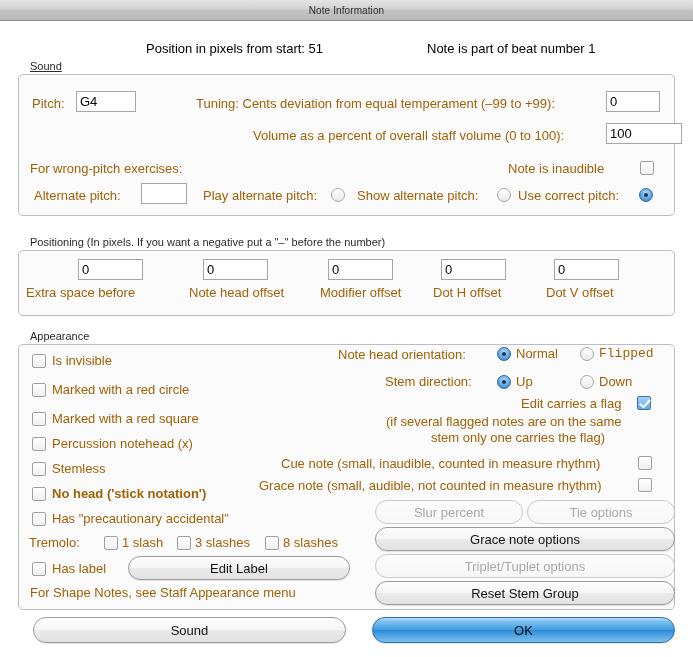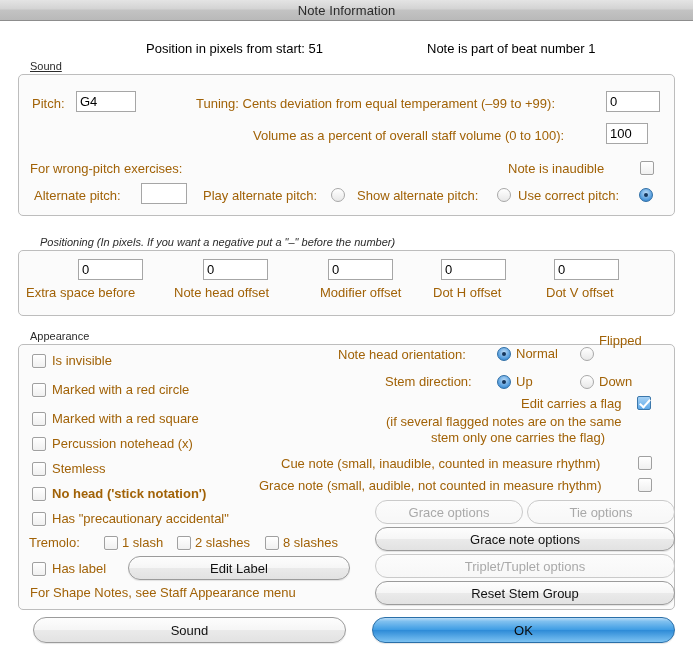--- a/index.html
+++ b/index.html
@@ -13,21 +13,21 @@
   body { overflow: hidden; position: relative; color: #000; }
 
   
   .titlebar {
     position: absolute; left: 0; top: 0; width: 693px; height: 21px;
     background: linear-gradient(to bottom, #e4e4e4 0%, #d3d3d3 45%, #c3c3c3 50%, #b9b9b9 100%);
     border-bottom: 1px solid #8d8d8d;
     display: flex; align-items: center; justify-content: center;
   }
   .titlebar .title {
-    font-size: 13px; color: #2a2a2a; letter-spacing: .1px;
+    font-size: 10px; color: #2a2a2a; letter-spacing: .1px;
   }
 
   
   .headline {
     position: absolute; top: 41px; left: 0; width: 693px;
     font-size: 13px;
   }
   .headline .pos { position: absolute; left: 146px; top: 0; white-space: nowrap; }
   .headline .beat { position: absolute; left: 427px; top: 0; white-space: nowrap; }
   .headline b { font-weight: normal; }
@@ -44,21 +44,21 @@
     font-size: 11px;
     color: #2b2b2b;
     background: #ffffff;
     padding: 0 4px;
     white-space: nowrap;
   }
 
   #sound-group     { left: 18px; top: 74px;  width: 657px; height: 142px; }
   #sound-label     { left: 26px; top: 60px; text-decoration: underline; }
   #positioning-group { left: 18px; top: 250px; width: 657px; height: 66px; }
-  #positioning-label { left: 36px; top: 236px; font-style: italic; }
+  #positioning-label { left: 26px; top: 236px; }
   #appearance-group  { left: 18px; top: 344px; width: 657px; height: 266px; }
   #appearance-label  { left: 26px; top: 330px; }
 
   
   .tf {
     position: absolute;
     border: 1px solid #a6a6a6;
     background: #ffffff;
     font-family: "Liberation Sans", sans-serif;
     font-size: 13px;
@@ -164,21 +164,21 @@
 <div class="group" id="sound-group"></div>
 <div class="group-label" id="sound-label">Sound</div>
 
 <span class="lbl" style="left:32px; top:96px;">Pitch:</span>
 <input class="tf" style="left: 76px; top: 91px; width: 60px;" value="G4">
 
 <span class="lbl" style="left:196px; top:96px;">Tuning: Cents deviation from equal temperament (–99 to +99):</span>
 <input class="tf" style="left: 606px; top: 91px; width: 54px;" value="0">
 
 <span class="lbl" style="left:253px; top:128px;">Volume as a percent of overall staff volume (0 to 100):</span>
-<input class="tf" style="left: 606px; top: 123px; width: 42px;" value="100">
+<input class="tf" style="left: 606px; top: 123px; width: 76px;" value="100">
 
 <span class="lbl" style="left:30px; top:161px;">For wrong-pitch exercises:</span>
 <span class="lbl" style="left:508px; top:161px;">Note is inaudible</span>
 <div class="cb" style="left:640px; top:161px;"></div>
 
 <span class="lbl" style="left:34px; top:188px;">Alternate pitch:</span>
 <input class="tf" style="left: 141px; top: 183px; width: 46px;" value="">
 
 <span class="lbl" style="left:203px; top:188px;">Play alternate pitch:</span>
 <div class="rb" style="left:331px; top:188px;"></div>
@@ -189,21 +189,21 @@
 <span class="lbl" style="left:518px; top:188px;">Use correct pitch:</span>
 <div class="rb on" style="left:639px; top:188px;"></div>
 
 <div class="group" id="positioning-group"></div>
 <div class="group-label" id="positioning-label">Positioning (In pixels. If you want a negative put a "–" before the number)</div>
 
 <input class="tf" style="left: 78px; top: 259px; width: 65px;" value="0">
 <span class="lbl" style="left:26px; top:285px;">Extra space before</span>
 
 <input class="tf" style="left: 203px; top: 259px; width: 65px;" value="0">
-<span class="lbl" style="left:174px; top:285px;">Note head offset</span>
+<span class="lbl" style="left:189px; top:285px;">Note head offset</span>
 
 <input class="tf" style="left: 328px; top: 259px; width: 65px;" value="0">
 <span class="lbl" style="left:320px; top:285px;">Modifier offset</span>
 
 <input class="tf" style="left: 441px; top: 259px; width: 65px;" value="0">
 <span class="lbl" style="left:433px; top:285px;">Dot H offset</span>
 
 <input class="tf" style="left: 554px; top: 259px; width: 65px;" value="0">
 <span class="lbl" style="left:546px; top:285px;">Dot V offset</span>
 
@@ -228,53 +228,53 @@
 <div class="cb" style="left:32px; top:487px;"></div>
 <span class="lbl" style="left:52px; top:486px;font-weight:bold;">No head ('stick notation')</span>
 
 <div class="cb" style="left:32px; top:512px;"></div>
 <span class="lbl" style="left:52px; top:511px;">Has "precautionary accidental"</span>
 
 <span class="lbl" style="left:29px; top:535px;">Tremolo:</span>
 <div class="cb" style="left:104px; top:536px;"></div>
 <span class="lbl" style="left:122px; top:535px;">1 slash</span>
 <div class="cb" style="left:177px; top:536px;"></div>
-<span class="lbl" style="left:195px; top:535px;">2 slashes</span>
+<span class="lbl" style="left:195px; top:535px;">3 slashes</span>
 <div class="cb" style="left:265px; top:536px;"></div>
 <span class="lbl" style="left:283px; top:535px;">8 slashes</span>
 
 <div class="cb" style="left:32px; top:562px;"></div>
 <span class="lbl" style="left:52px; top:561px;">Has label</span>
 <div class="btn" style="left:128px; top:556px; width:222px;">Edit Label</div>
 
 <span class="lbl" style="left:30px; top:585px;">For Shape Notes, see Staff Appearance menu</span>
 
 <span class="lbl" style="left:338px; top:347px;">Note head orientation:</span>
 <div class="rb on" style="left:497px; top:347px;"></div>
 <span class="lbl" style="left:516px; top:346px;">Normal</span>
 <div class="rb" style="left:580px; top:347px;"></div>
-<span class="lbl" style="left:599px; top:333px;">Flipped</span>
+<span class="lbl" style="left:599px; top:346px;font-family:Liberation Mono, monospace;">Flipped</span>
 
 <span class="lbl" style="left:385px; top:374px;">Stem direction:</span>
 <div class="rb on" style="left:497px; top:375px;"></div>
 <span class="lbl" style="left:516px; top:374px;">Up</span>
 <div class="rb" style="left:580px; top:375px;"></div>
 <span class="lbl" style="left:599px; top:374px;">Down</span>
 
 <span class="lbl" style="left:521px; top:396px;">Edit carries a flag</span>
 <div class="cb checked" style="left:637px; top:396px;"></div>
 <span class="lbl" style="left:386px; top:414px;">(if several flagged notes are on the same</span>
 <span class="lbl" style="left:431px; top:430px;">stem only one carries the flag)</span>
 
 <span class="lbl" style="left:281px; top:456px;">Cue note (small, inaudible, counted in measure rhythm)</span>
 <div class="cb" style="left:638px; top:456px;"></div>
 
 <span class="lbl" style="left:259px; top:478px;">Grace note (small, audible, not counted in measure rhythm)</span>
 <div class="cb" style="left:638px; top:478px;"></div>
 
-<div class="btn disabled" style="left:375px; top:500px; width:148px;">Grace options</div>
+<div class="btn disabled" style="left:375px; top:500px; width:148px;">Slur percent</div>
 <div class="btn disabled" style="left:527px; top:500px; width:148px;">Tie options</div>
 <div class="btn" style="left:375px; top:527px; width:300px;">Grace note options</div>
 <div class="btn disabled" style="left:375px; top:554px; width:300px;">Triplet/Tuplet options</div>
 <div class="btn" style="left:375px; top:581px; width:300px;">Reset Stem Group</div>
 
 <div class="btn" style="left:33px; top:617px; width:313px; height:26px; border-radius:13px;">Sound</div>
 <div class="btn primary" style="left:372px; top:617px; width:303px; height:26px; border-radius:13px;">OK</div>
 
 </body></html>

